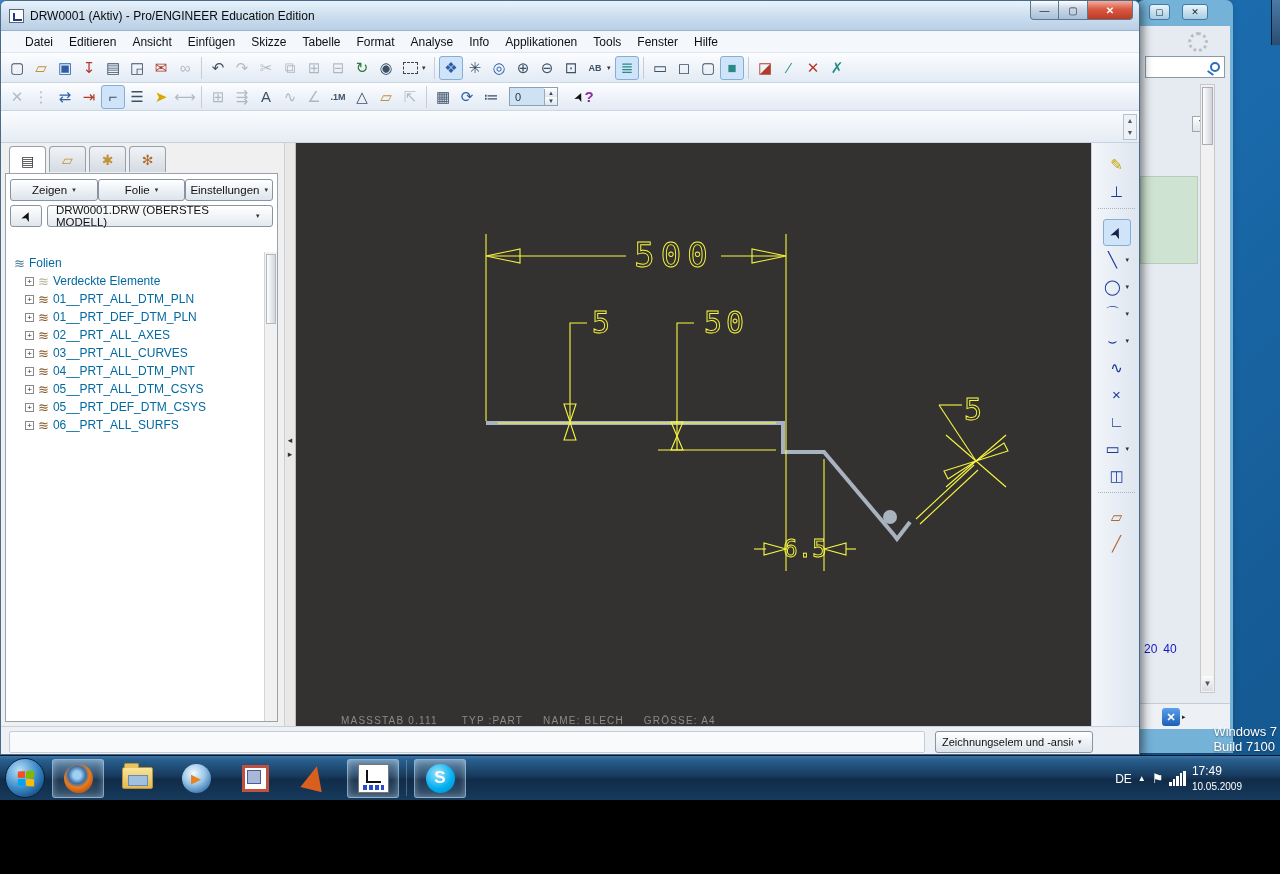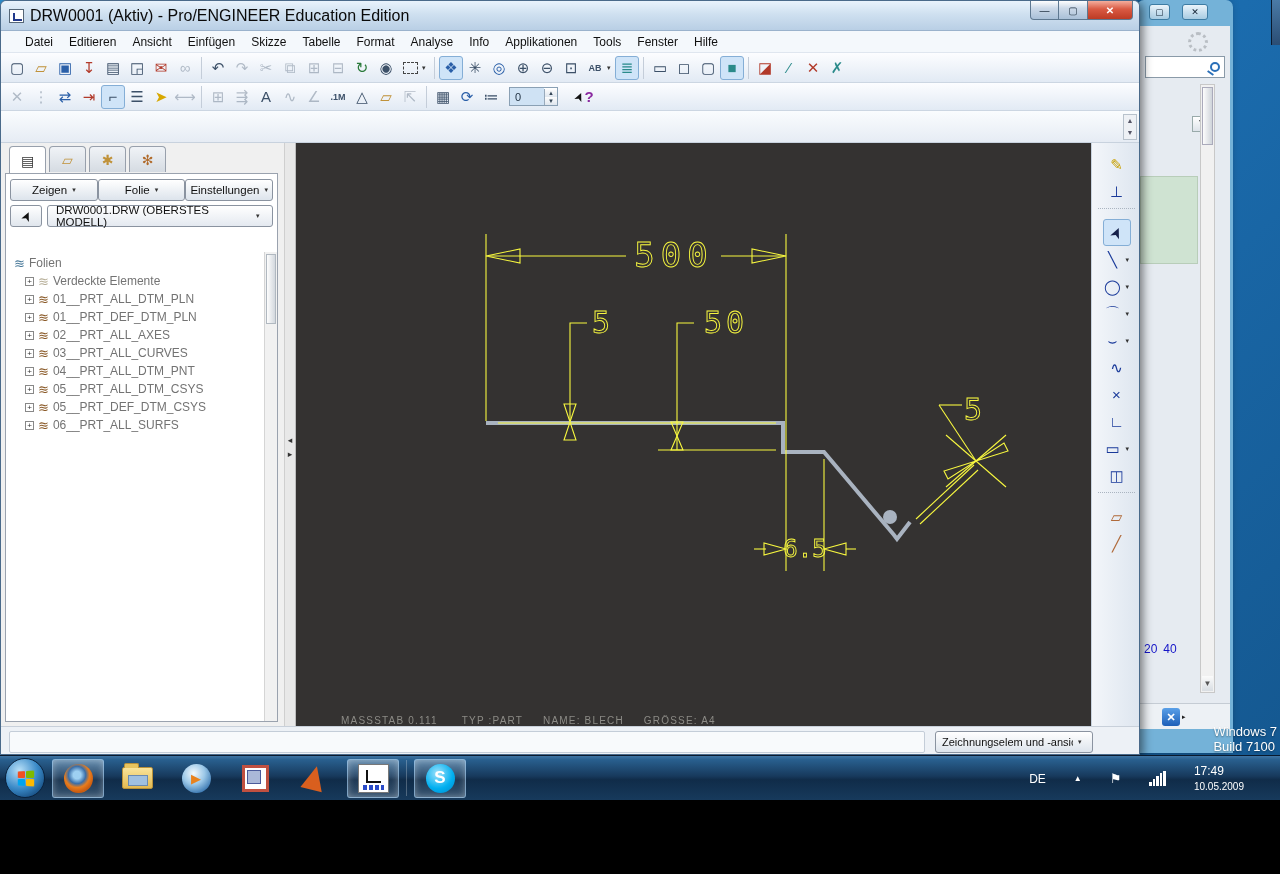--- a/index.html
+++ b/index.html
@@ -25,21 +25,21 @@
   .bgw-sdown{position:absolute;left:1px;right:1px;bottom:1px;height:15px;font-size:8px;color:#555;text-align:center;line-height:15px;background:linear-gradient(#fbfbfb,#d8dde2)}
   .bgw-status{position:absolute;left:0;right:0;bottom:0;height:26px;background:#edf1f5;border-top:1px solid #c5ccd4;display:flex;align-items:center;padding-left:22px}
   .xlogo{width:18px;height:18px;border-radius:3px;background:linear-gradient(#5aa0e8,#1d5fb8);color:#fff;font-size:11px;font-weight:bold;text-align:center;line-height:18px}
   .xlogo-arrow{font-size:7px;color:#222;margin-left:2px}
 
   
   .proe{position:absolute;left:0;top:0;width:1140px;height:755px;background:#e9eef5;border:1px solid #4a6a8a;border-radius:6px 6px 0 0;box-shadow:3px 3px 10px rgba(0,0,0,.5);z-index:4;overflow:hidden}
   .titlebar{position:relative;height:30px;background:linear-gradient(#e9f3fc,#cfe0f0 45%,#b9cfe5);display:flex;align-items:center;padding-left:8px;border-bottom:1px solid #9ab2cc;border-radius:6px 6px 0 0}
   .title-icon{width:15px;height:14px;background:#fff;border:1px solid #567;position:relative;margin-right:6px}
   .title-icon::before{content:"";position:absolute;left:3px;top:3px;width:7px;height:6px;border-left:2px solid #223a8c;border-bottom:2px solid #223a8c}
-  .title-text{font-size:16px;color:#0a0a0a}
+  .title-text{font-size:12px;color:#0a0a0a}
   .win-controls{position:absolute;right:6px;top:0;display:flex}
   .wc{height:19px;border:1px solid #5e7890;border-top:none;display:flex;align-items:center;justify-content:center;font-size:10px;color:#234;background:linear-gradient(#fefefe,#ccd9e8 40%,#a9c0d8);}
   .wc-min{width:29px;border-radius:0 0 0 4px}
   .wc-max{width:29px;border-left:none}
   .wc-close{width:45px;border-left:none;border-radius:0 0 4px 0;background:linear-gradient(#f4b0a0,#dd6putty 0);background:linear-gradient(#f4ae9d,#d95a43 45%,#bd3b24);color:#fff;font-weight:bold}
 
   .menubar{height:22px;background:#f4f8fc;border-bottom:1px solid #dfe6ef;display:flex;align-items:center;padding-left:16px}
   .menu-item{padding:3px 8px;font-size:12px;color:#101010}
 
   .tbar{display:flex;align-items:center;background:linear-gradient(#fcfdff,#e2eaf4);border-bottom:1px solid #ccd6e2;padding-left:4px}
@@ -74,21 +74,21 @@
   .selrow{display:flex;gap:5px;padding:1px 4px 3px 4px}
   .arrowbtn{width:32px;height:22px;border:1px solid #8a93a0;border-radius:3px;background:linear-gradient(#fff,#e0e6ed);display:flex;align-items:center;justify-content:center}
   .cursor-glyph{font-size:13px;color:#111;transform:rotate(-66deg)}
   .combo{flex:1;height:22px;border:1px solid #8a93a0;border-radius:3px;background:linear-gradient(#fff,#e4e9f0);font-size:11.5px;color:#111;display:flex;align-items:center;padding:0 8px}
   .combo .lbl{flex:1}
   .tree{position:absolute;left:0;right:14px;top:78px;bottom:0;padding:2px 0 0 6px;font-size:12px;overflow:hidden}
   .trow{display:flex;align-items:center;height:18px;gap:4px;white-space:nowrap}
   .texp{width:9px;height:9px;border:1px solid #888;background:#fff;font-size:8px;line-height:7px;text-align:center;color:#333;margin-left:13px;flex:none}
   .tlayer{font-size:13px;color:#8a5a28;flex:none}
   .tlayer.root{color:#4a7a9a;margin-left:2px}
-  .tlabel{color:#737373}
+  .tlabel{color:#0369a1}
   .panel-scroll{position:absolute;right:0;top:78px;bottom:0;width:13px;background:#f1f1f1;border-left:1px solid #d5d5d5}
   .panel-thumb{position:absolute;left:1px;right:1px;top:2px;height:70px;background:linear-gradient(90deg,#fdfdfd,#d3d8de);border:1px solid #b0b8c0}
   
   .splitter{position:absolute;left:283px;top:0;width:12px;height:583px;background:#e8e8e8;border-left:1px solid #cfcfcf;border-right:1px solid #bdbdbd}
   .splitter span{display:block;font-size:9px;color:#333;text-align:center;line-height:14px}
   .chev1{margin-top:290px}
   
   .canvas{position:absolute;left:295px;top:0;width:795px;height:583px;background:#343231}
   
   .rtools{position:absolute;left:1090px;top:0;width:50px;height:583px;background:linear-gradient(90deg,#f3f6fa,#dde5ef);border-left:1px solid #c8d2de;padding-top:8px}
@@ -116,21 +116,21 @@
   .folder::after{content:"";position:absolute;left:5px;top:7px;width:18px;height:9px;background:#9fc0e0;border:1px solid #6a8ab0}
   .wmp{width:29px;height:29px;border-radius:50%;background:radial-gradient(circle at 40% 32%,#f4fafe,#9cc8e8 42%,#2a6aa8 85%);display:flex;align-items:center;justify-content:center;color:#e8821e;font-size:13px}
   .layericon{width:27px;height:27px;background:#fff;border:3px solid #c05040;position:relative}
   .layericon::before{content:"";position:absolute;left:2px;top:2px;width:12px;height:12px;background:#aab8d8;border:1px solid #4a5a9a}
   .matlab{width:0;height:0;border-left:11px solid transparent;border-right:11px solid transparent;border-bottom:24px solid #d95f1e;transform:rotate(14deg)}
   .proetask{width:31px;height:29px;background:#fff;border:1px solid #777;position:relative}
   .proetask::before{content:"";position:absolute;left:7px;top:5px;width:13px;height:11px;border-left:2px solid #111;border-bottom:2px solid #111}
   .proetask::after{content:"";position:absolute;left:4px;bottom:2px;width:21px;height:5px;background:repeating-linear-gradient(90deg,#2a4ac8 0 4px,#fff 4px 6px)}
   .skype{width:29px;height:29px;border-radius:50%;background:radial-gradient(circle at 40% 32%,#9fe2fb,#00aff0 58%,#0087c8);color:#fff;font-weight:bold;font-size:17px;display:flex;align-items:center;justify-content:center}
   .tsep{width:1px;height:36px;background:rgba(255,255,255,.25);flex:none}
-  .tray{position:absolute;right:0;top:0;height:45px;display:flex;align-items:center;gap:28px;color:#fff}
+  .tray{position:absolute;right:24px;top:0;height:45px;display:flex;align-items:center;gap:6px;color:#fff}
   .tray .lang{font-size:12px}
   .tray .tri{font-size:8px}
   .tray .tflag{font-size:13px}
   .bars{display:flex;align-items:flex-end;gap:1px;height:14px}
   .bars i{width:2.5px;background:#fff;display:block}
   .clock{text-align:left;font-size:12px;line-height:15px}
   .clock .date{font-size:10px}
   .showdesk{position:absolute;right:0;top:0;width:9px;height:45px;background:linear-gradient(#4a7aa6,#2a4d74);border-left:1px solid #0a1a2e;z-index:11}
 </style>
 </head>

